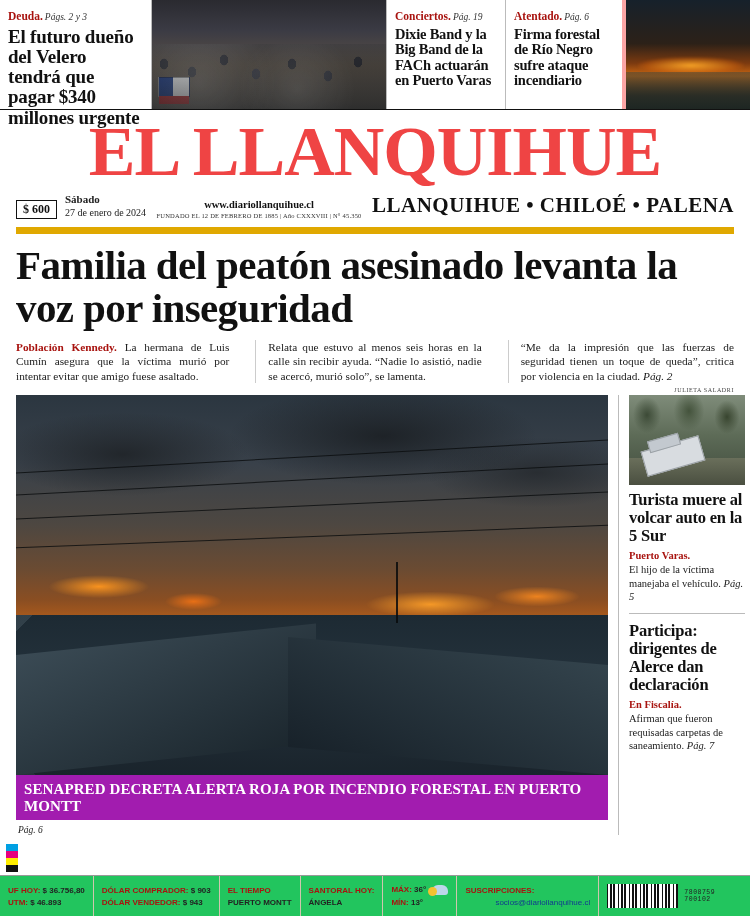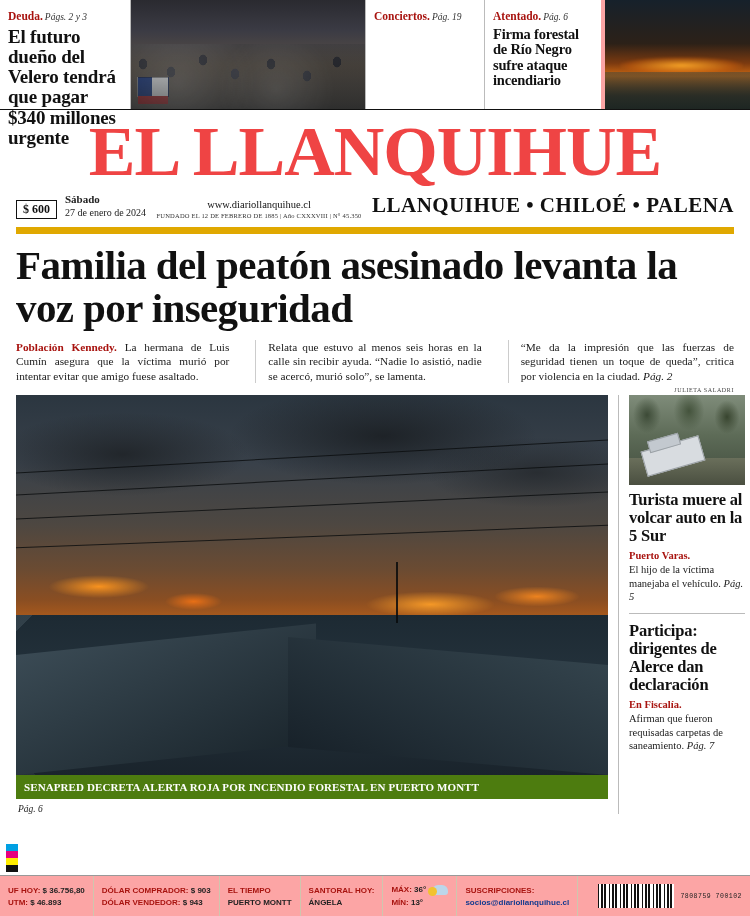--- a/index.html
+++ b/index.html
@@ -28,21 +28,21 @@
     display: flex;
     height: 110px;
     border-bottom: 1px solid #111;
     box-sizing: border-box;
   }
   .ts-col {
     box-sizing: border-box;
     padding: 6px 8px 4px 8px;
     position: relative;
   }
-  .ts-col.a { width: 131px; border-right: 1px solid #bbb; }
+  .ts-col.a { width: 152px; border-right: 1px solid #bbb; }
   .ts-photo {
     width: 234px;
     background:
       linear-gradient(180deg, #2a2a30 0%, #3b3b44 28%, #5b5146 60%, #6c6257 100%);
     position: relative;
     overflow: hidden;
   }
   .ts-photo::after {
     content: "";
     position: absolute;
@@ -165,21 +165,21 @@
     color: #222;
   }
   .dateblock b { font-size: 11px; }
   .siteblock {
     text-align: center;
     font-family: "Liberation Serif", serif;
     flex: 1;
   }
   .siteblock .url {
     font-size: 10.5px;
-    font-weight: normal;
+    font-weight: bold;
     color: #111;
   }
   .siteblock .founded {
     font-size: 6.5px;
     letter-spacing: 0.2px;
     color: #333;
     margin-top: 2px;
   }
   .regions {
     font-family: "Liberation Serif", serif;
@@ -317,25 +317,25 @@
   .w1 { top: 16%; transform: rotate(-3.2deg); }
   .w2 { top: 22%; transform: rotate(-3.0deg); }
   .w3 { top: 29%; transform: rotate(-2.6deg); }
   .w4 { top: 37%; transform: rotate(-2.2deg); }
   .pole {
     position: absolute; right: 210px; top: 44%; width: 2px; height: 16%;
     background: rgba(8,10,12,0.85);
   }
 
   .caption-bar {
-    background: #4d7c0f;
+    background: #a21caf;
     color: #fff;
     font-family: "Liberation Serif", serif;
     font-weight: bold;
-    font-size: 11px;
+    font-size: 15px;
     letter-spacing: 0.1px;
     padding: 6px 8px;
     line-height: 1.1;
   }
   .caption-sub {
     display: flex;
     justify-content: space-between;
     align-items: baseline;
     font-family: "Liberation Serif", serif;
     font-size: 10.5px;
@@ -401,40 +401,40 @@
   }
   .rail-text i { font-style: italic; }
   .rail-div {
     border-top: 1px solid #bbb;
     margin: 10px 0 8px 0;
   }
   .footer {
     position: absolute;
     left: 0; right: 0; bottom: 0;
     height: 40px;
-    background: #fca5a5;
+    background: #22c55e;
     border-top: 1px solid #999;
     display: flex;
     align-items: stretch;
     font-family: "Liberation Sans", sans-serif;
     font-size: 8px;
     color: #222;
   }
   .fcell {
     padding: 5px 8px;
     border-right: 1px solid #cfc6ae;
     display: flex;
     flex-direction: column;
     justify-content: center;
     gap: 3px;
     white-space: nowrap;
   }
   .fcell b { font-weight: bold; }
   .f-red { color: #a8130f; font-weight: bold; }
-  .f-blue { color: #123a8f; font-weight: bold; }
+  .f-blue { color: #123a8f; font-weight: normal; margin-left: 30px; }
   .weather-ico {
     display: inline-block;
     width: 16px; height: 10px;
     background: #bcd6ea;
     border-radius: 6px 6px 3px 3px;
     position: relative;
     vertical-align: middle;
     margin-left: 4px;
   }
   .weather-ico::before {
@@ -477,20 +477,21 @@
       <div class="ts-head">El futuro dueño del Velero tendrá que pagar $340 millones urgente</div>
     </div>
 
     <div class="ts-photo">
       <div class="crowd"></div>
       <div class="flagbar"></div>
     </div>
 
     <div class="ts-col b">
       <span class="kicker">Conciertos.</span><span class="kicker-page">Pág. 19</span>
+      <div class="ts-head">Dixie Band y la Big Band de la FACh actuarán en Puerto Varas</div>
     </div>
 
     <div class="ts-col c">
       <span class="kicker">Atentado.</span><span class="kicker-page">Pág. 6</span>
       <div class="ts-head">Firma forestal de Río Negro sufre ataque incendiario</div>
     </div>
 
     <div class="ts-photo2"></div>
   </div>
 

